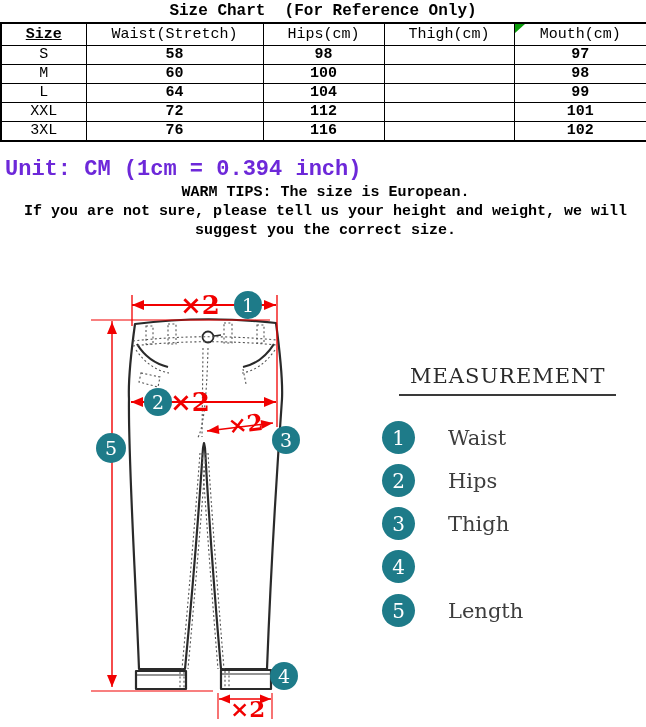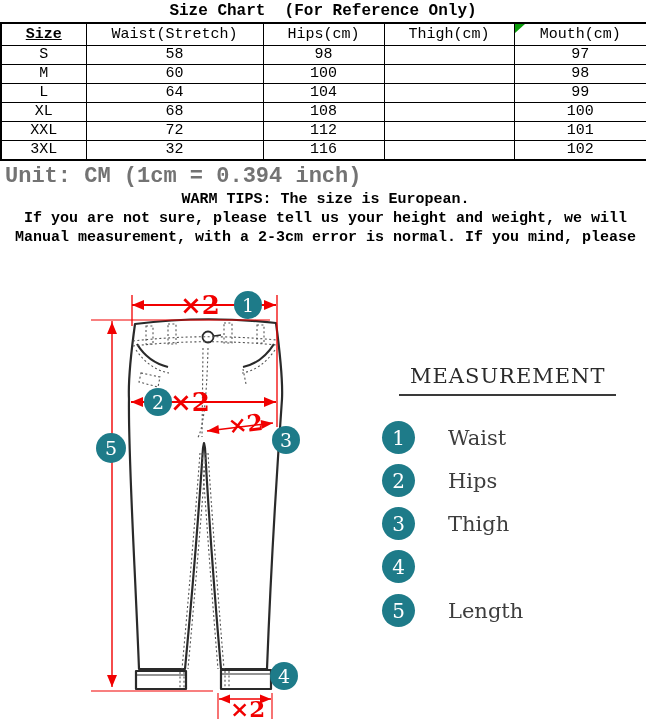--- a/index.html
+++ b/index.html
@@ -16,30 +16,30 @@
     width:646px; border-collapse:collapse; table-layout:fixed;
     border:2px solid #000;
   }
   .size-table th, .size-table td {
     border:1px solid #000; text-align:center; padding:0;
     font-size:15px; font-weight:normal; height:18px; line-height:18px;
     overflow:hidden; position:relative;
   }
   .size-table th { height:21px; line-height:21px; }
   .size-table th.size-h { font-weight:bold; text-decoration:underline; }
-  .size-table td.num { font-weight:normal;text-align:center; }
+  .size-table td.num { font-weight:bold;text-align:center; }
   .corner-marker {
     position:absolute; top:0; left:0; width:0; height:0;
     border-top:9px solid #0a9a0a; border-right:10px solid transparent;
   }
   
   .notes { padding-left:5px; }
   .unit-line {
-    color:#737373; font-size:22px; font-weight:bold;
-    line-height:27px; margin-top:2px; white-space:pre;
+    color:#6d28d9; font-size:22px; font-weight:bold;
+    line-height:27px; margin-top:14px; white-space:pre;
   }
   .tip-line { font-size:15px; font-weight:bold; line-height:19.2px; white-space:pre;text-align:center; }
   
   .diagram { position:absolute; top:285px; left:0; width:646px; height:442px; }
   .diagram svg { position:absolute; top:0; left:0; }
   .x2-label { font-family:"DejaVu Serif","Liberation Serif",serif; font-weight:bold; fill:#f10000; }
   .callout-num {
     font-family:"DejaVu Serif","Liberation Serif",serif; fill:#ffffff;
     font-size:19px; text-anchor:middle;
   }
@@ -106,48 +106,41 @@
       <td class="num">98</td>
     </tr>
     <tr>
       <td>L</td>
       <td class="num">64</td>
       <td class="num">104</td>
       <td class="num"></td>
       <td class="num">99</td>
     </tr>
     <tr>
-      <td>XL</td>
-      <td class="num">68</td>
-      <td class="num">108</td>
-      <td class="num"></td>
-      <td class="num">100</td>
-    </tr>
-    <tr>
       <td>XXL</td>
       <td class="num">72</td>
       <td class="num">112</td>
       <td class="num"></td>
       <td class="num">101</td>
     </tr>
     <tr>
       <td>3XL</td>
-      <td class="num">32</td>
+      <td class="num">76</td>
       <td class="num">116</td>
       <td class="num"></td>
       <td class="num">102</td>
     </tr>
   </tbody>
     </table>
 
   <div class="notes">
     <div class="unit-line">Unit: CM (1cm = 0.394 inch)</div>
     <div class="tip-line">WARM TIPS: The size is European.</div>
     <div class="tip-line">If you are not sure, please tell us your height and weight, we will</div>
-    <div class="tip-line">Manual measurement, with a 2-3cm error is normal. If you mind, please</div>
+    <div class="tip-line">suggest you the correct size.</div>
   </div>
 
   <div class="diagram">
     <svg width="646" height="442" viewBox="0 0 646 442">
 
       <g stroke="#2a2a2a" fill="#ffffff" stroke-width="2.2" stroke-linejoin="round">
         <path d="M135,39 Q204,30 276,38 C280,68 283,94 282,114 C278,170 271,280 267,384
                  L221,384 Q211,270 205,163 L204,158 L203,163 Q196,270 185,384 L139,384
                  C135,280 128,170 129,114 C128,94 131,68 135,39 Z"></path>
         <rect x="136" y="386" width="50" height="18"></rect>

